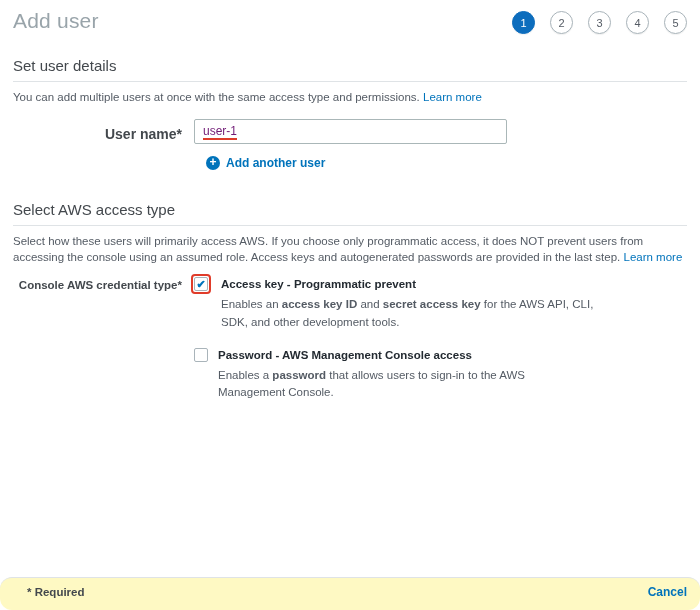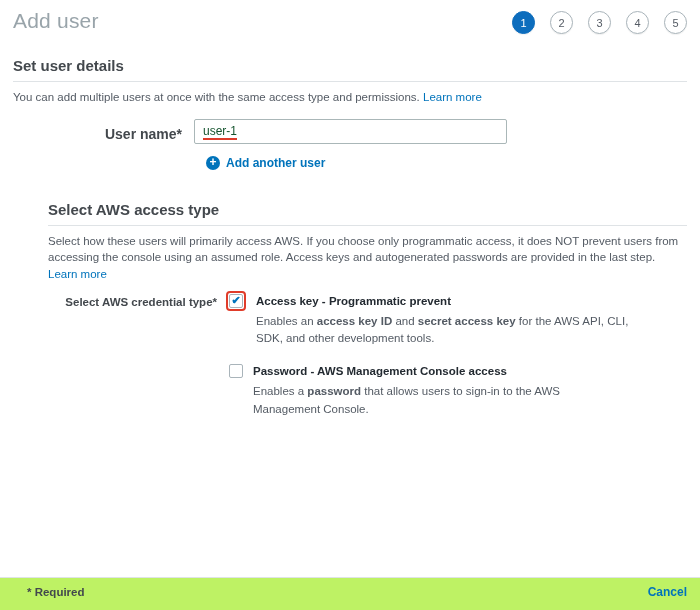--- a/index.html
+++ b/index.html
@@ -17,34 +17,34 @@
     width:23px; height:23px; border-radius:50%;
     border:1px solid #a9b4ba; background:#fff;
     font-size:11px; color:#545b64;
     display:flex; align-items:center; justify-content:center;
     box-shadow:0 1px 1px rgba(0,0,0,0.05);
   }
   .step.active { background:#0d6dbd; border-color:#0d6dbd; color:#fff; }
 
   .section { padding:0 13px; }
   .sec1 { margin-top:23px; }
-  .sec2 { margin-top:31px;margin-left:35px; }
-  .section-heading { font-size:15px; font-weight:700; color:#43484d; margin:0; }
+  .sec2 { margin-top:31px; }
+  .section-heading { font-size:15px; font-weight:400; color:#43484d; margin:0; }
   .rule { border-bottom:1px solid #dfe3e6; margin-top:7px; }
   .section-desc { font-size:11.5px; color:#545b64; margin-top:7px; line-height:1.45; }
   .link { color:#0073bb; text-decoration:none; cursor:pointer;text-align:right; }
 
   .form-row { display:flex; margin-top:13px; }
   .form-label {
     width:181px; text-align:right; padding-right:12px; padding-top:7px;
     font-weight:bold; font-size:14px; color:#43484d; flex:none;
   }
   .username-box {
     width:313px; min-height:25px; border:1px solid #aab7b8; border-radius:2px;
-    background:#fff; padding:4px 8px; font-size:12px; color:#14532d; cursor:text;
+    background:#fff; padding:4px 8px; font-size:12px; color:#701a75; cursor:text;
   }
   .misspelled { border-bottom:2px solid #dd3b2a; padding-bottom:0px; }
 
   .add-row { margin-left:193px; margin-top:12px; display:flex; align-items:center; gap:6px; cursor:pointer; }
   .plus-icon {
     width:14px; height:14px; border-radius:50%; background:#0073bb; color:#fff;
     font-size:12px; font-weight:bold; line-height:1;
     display:flex; align-items:center; justify-content:center; padding-bottom:1px;
   }
   .add-label { font-size:12px; font-weight:bold; color:#0073bb; }
@@ -61,23 +61,24 @@
   .checkbox {
     width:14px; height:14px; border:1px solid #a9b4ba; border-radius:2px; background:#fff;
     display:flex; align-items:center; justify-content:center;
     font-size:11px; font-weight:bold; color:#0073bb; cursor:pointer; line-height:1;
   }
   .option-title { font-size:11.5px; font-weight:bold; color:#232a31; line-height:1.3; }
   .option-desc { font-size:11.5px; color:#545b64; margin-top:4px; max-width:374px; line-height:1.55; }
 
   .footer {
     position:absolute; left:0; right:0; bottom:0; height:33px;
-    border-top:1px solid #dfe3e6; background:#bef264;
+    border-top:1px solid #dfe3e6; background:#fef9c3;
     display:flex; align-items:center; justify-content:space-between;
     padding:0 13px 4px 27px;
+    border-radius:12px;
   }
   .required-note { font-size:11.5px; font-weight:bold; color:#43484d; }
   .footer-right { display:flex; align-items:center; gap:24px; }
   .cancel-link { font-size:12px; font-weight:bold; color:#0073bb; cursor:pointer; }
   .next-btn {
     font-family:"Liberation Sans", sans-serif;
     font-size:12px; font-weight:bold; color:#fff;
     background:linear-gradient(180deg,#2a80cf,#1062ad);
     border:1px solid #0c5a9e; border-radius:3px;
     padding:5px 12px 6px 12px; cursor:pointer;
@@ -120,21 +121,21 @@
 
 <div class="section sec2">
   <h2 class="section-heading">Select AWS access type</h2>
   <div class="rule"></div>
   <div class="section-desc">
     <span>Select how these users will primarily access AWS. If you choose only programmatic access, it does NOT prevent users from accessing the console using an assumed role. Access keys and autogenerated passwords are provided in the last step.</span>
     <a class="link">Learn more</a>
   </div>
 
   <div class="cred-row">
-    <div class="cred-label">Select AWS credential type*</div>
+    <div class="cred-label">Console AWS credential type*</div>
     <div class="options">
         <div class="option">
           <div class="cb-wrap">
             <div class="cb-annot">
               <div class="checkbox">
                 <span>✔</span>
               </div>
             </div>
           </div>
           <div>

